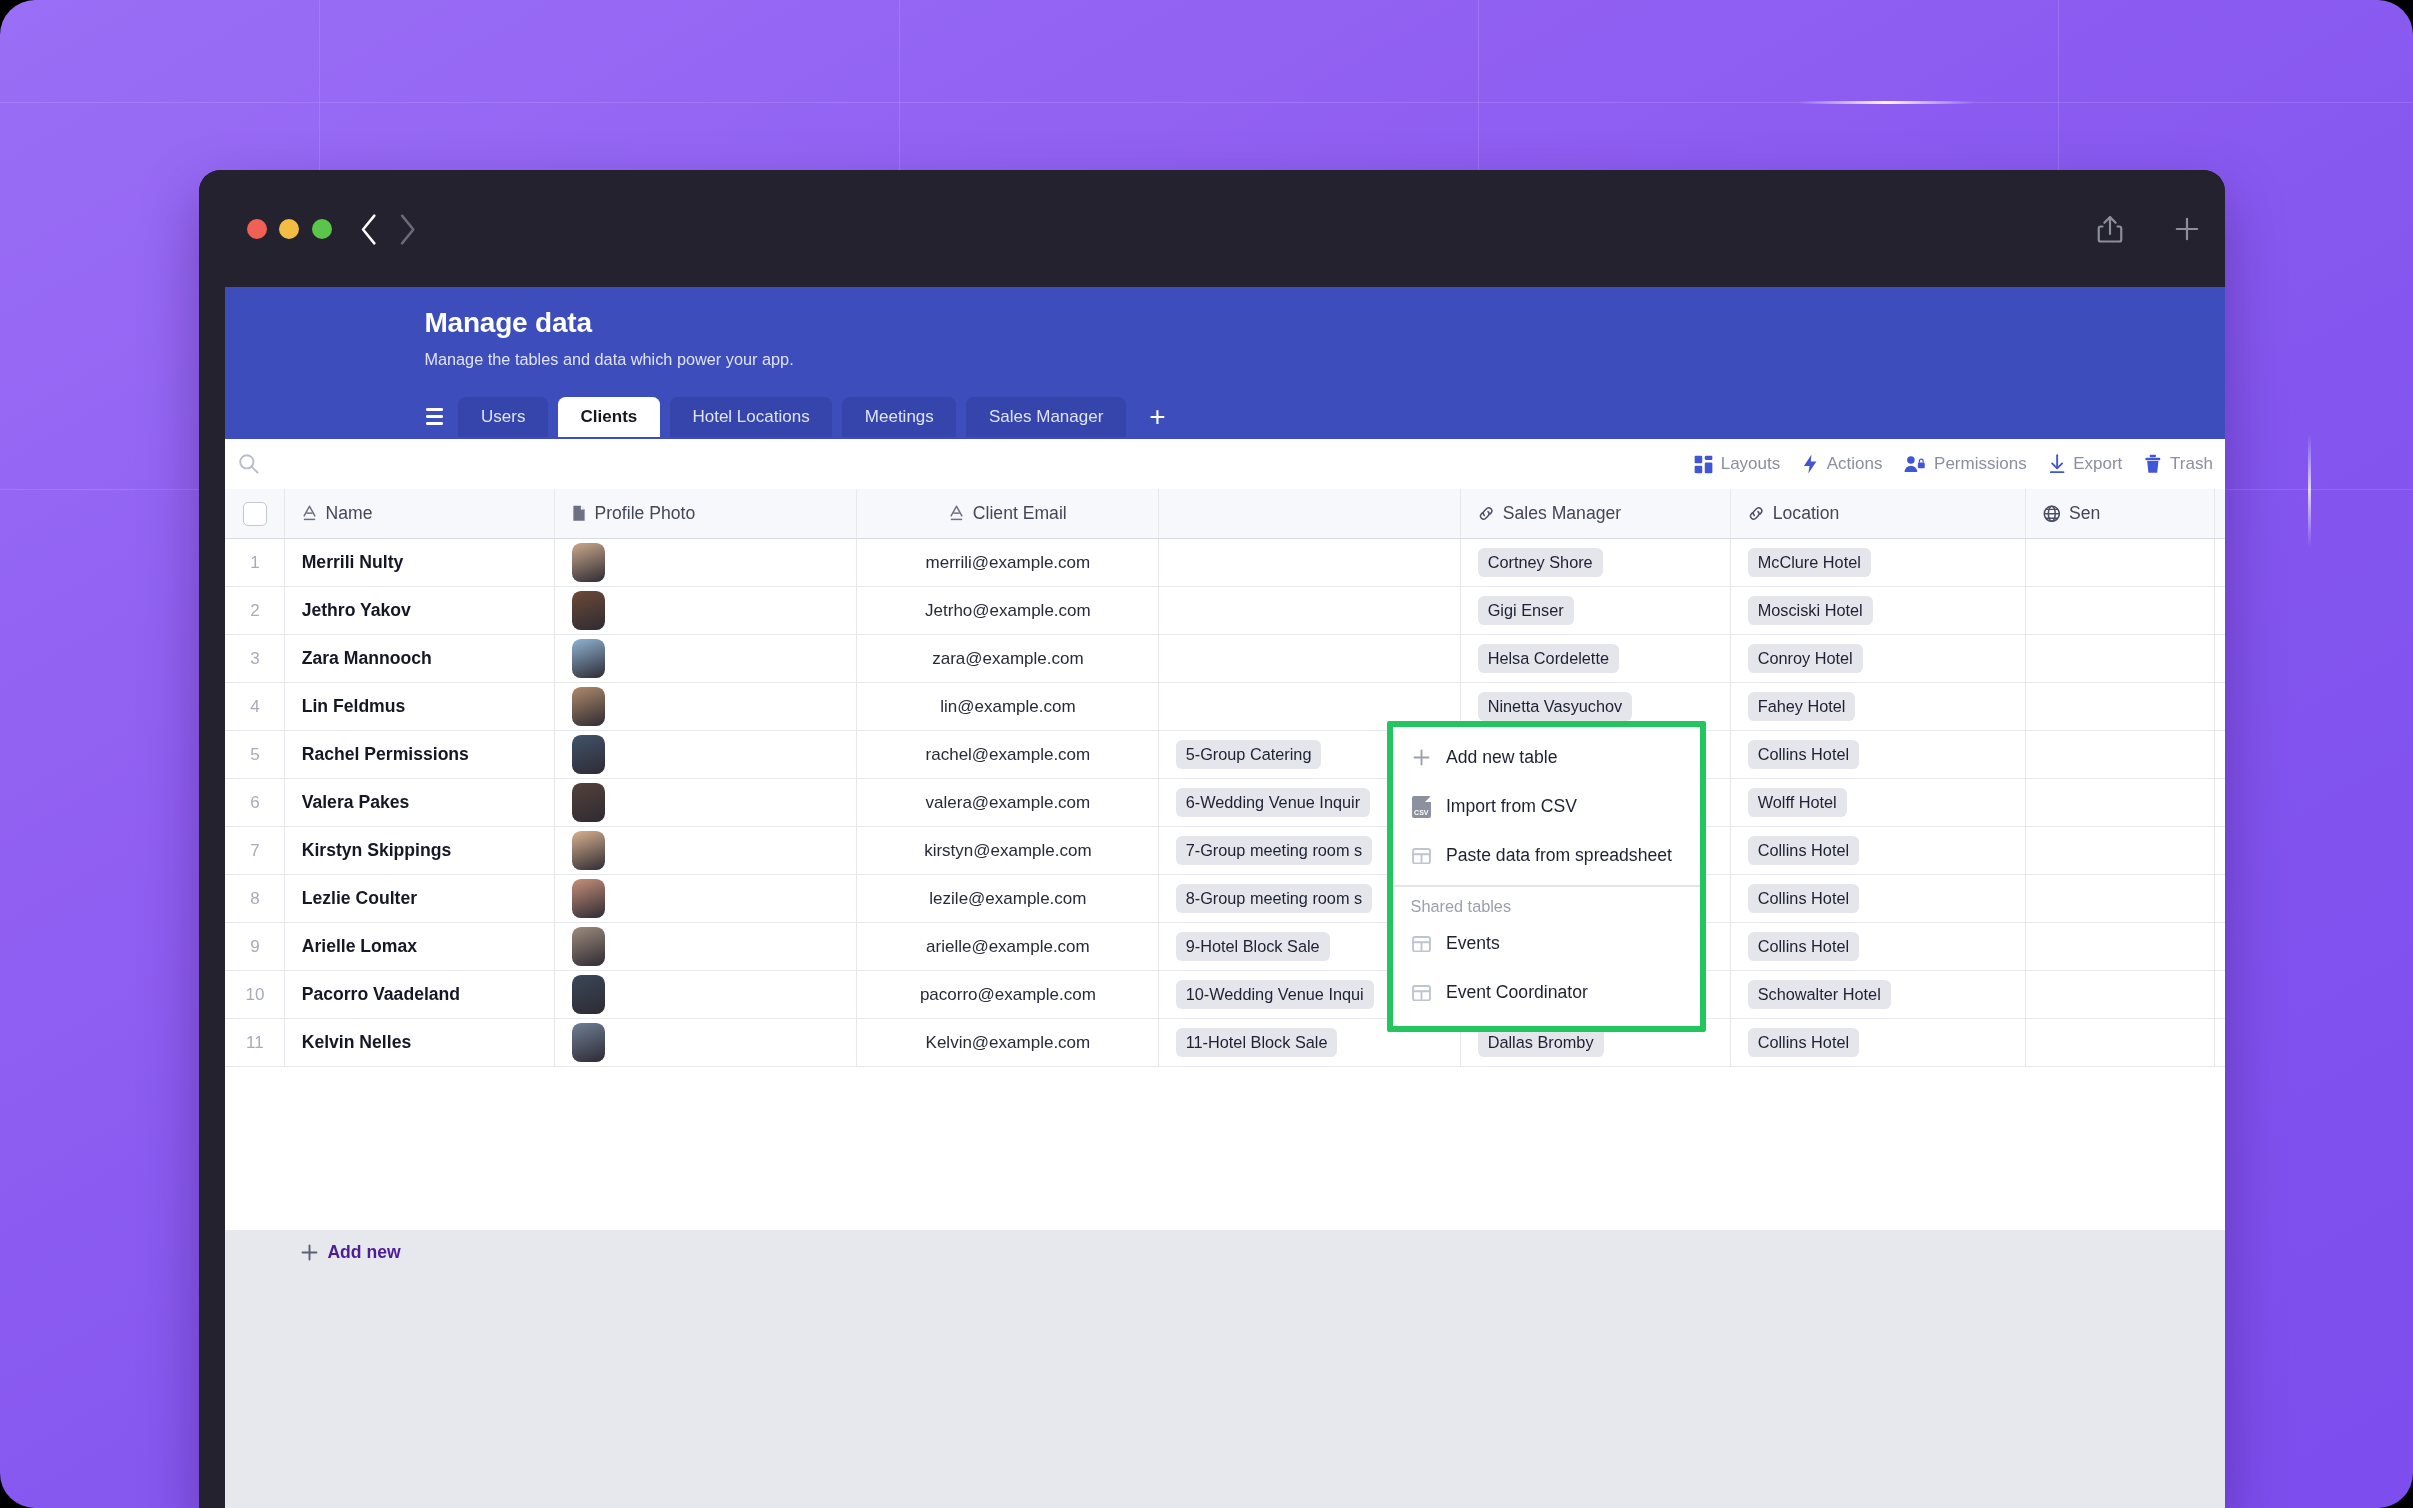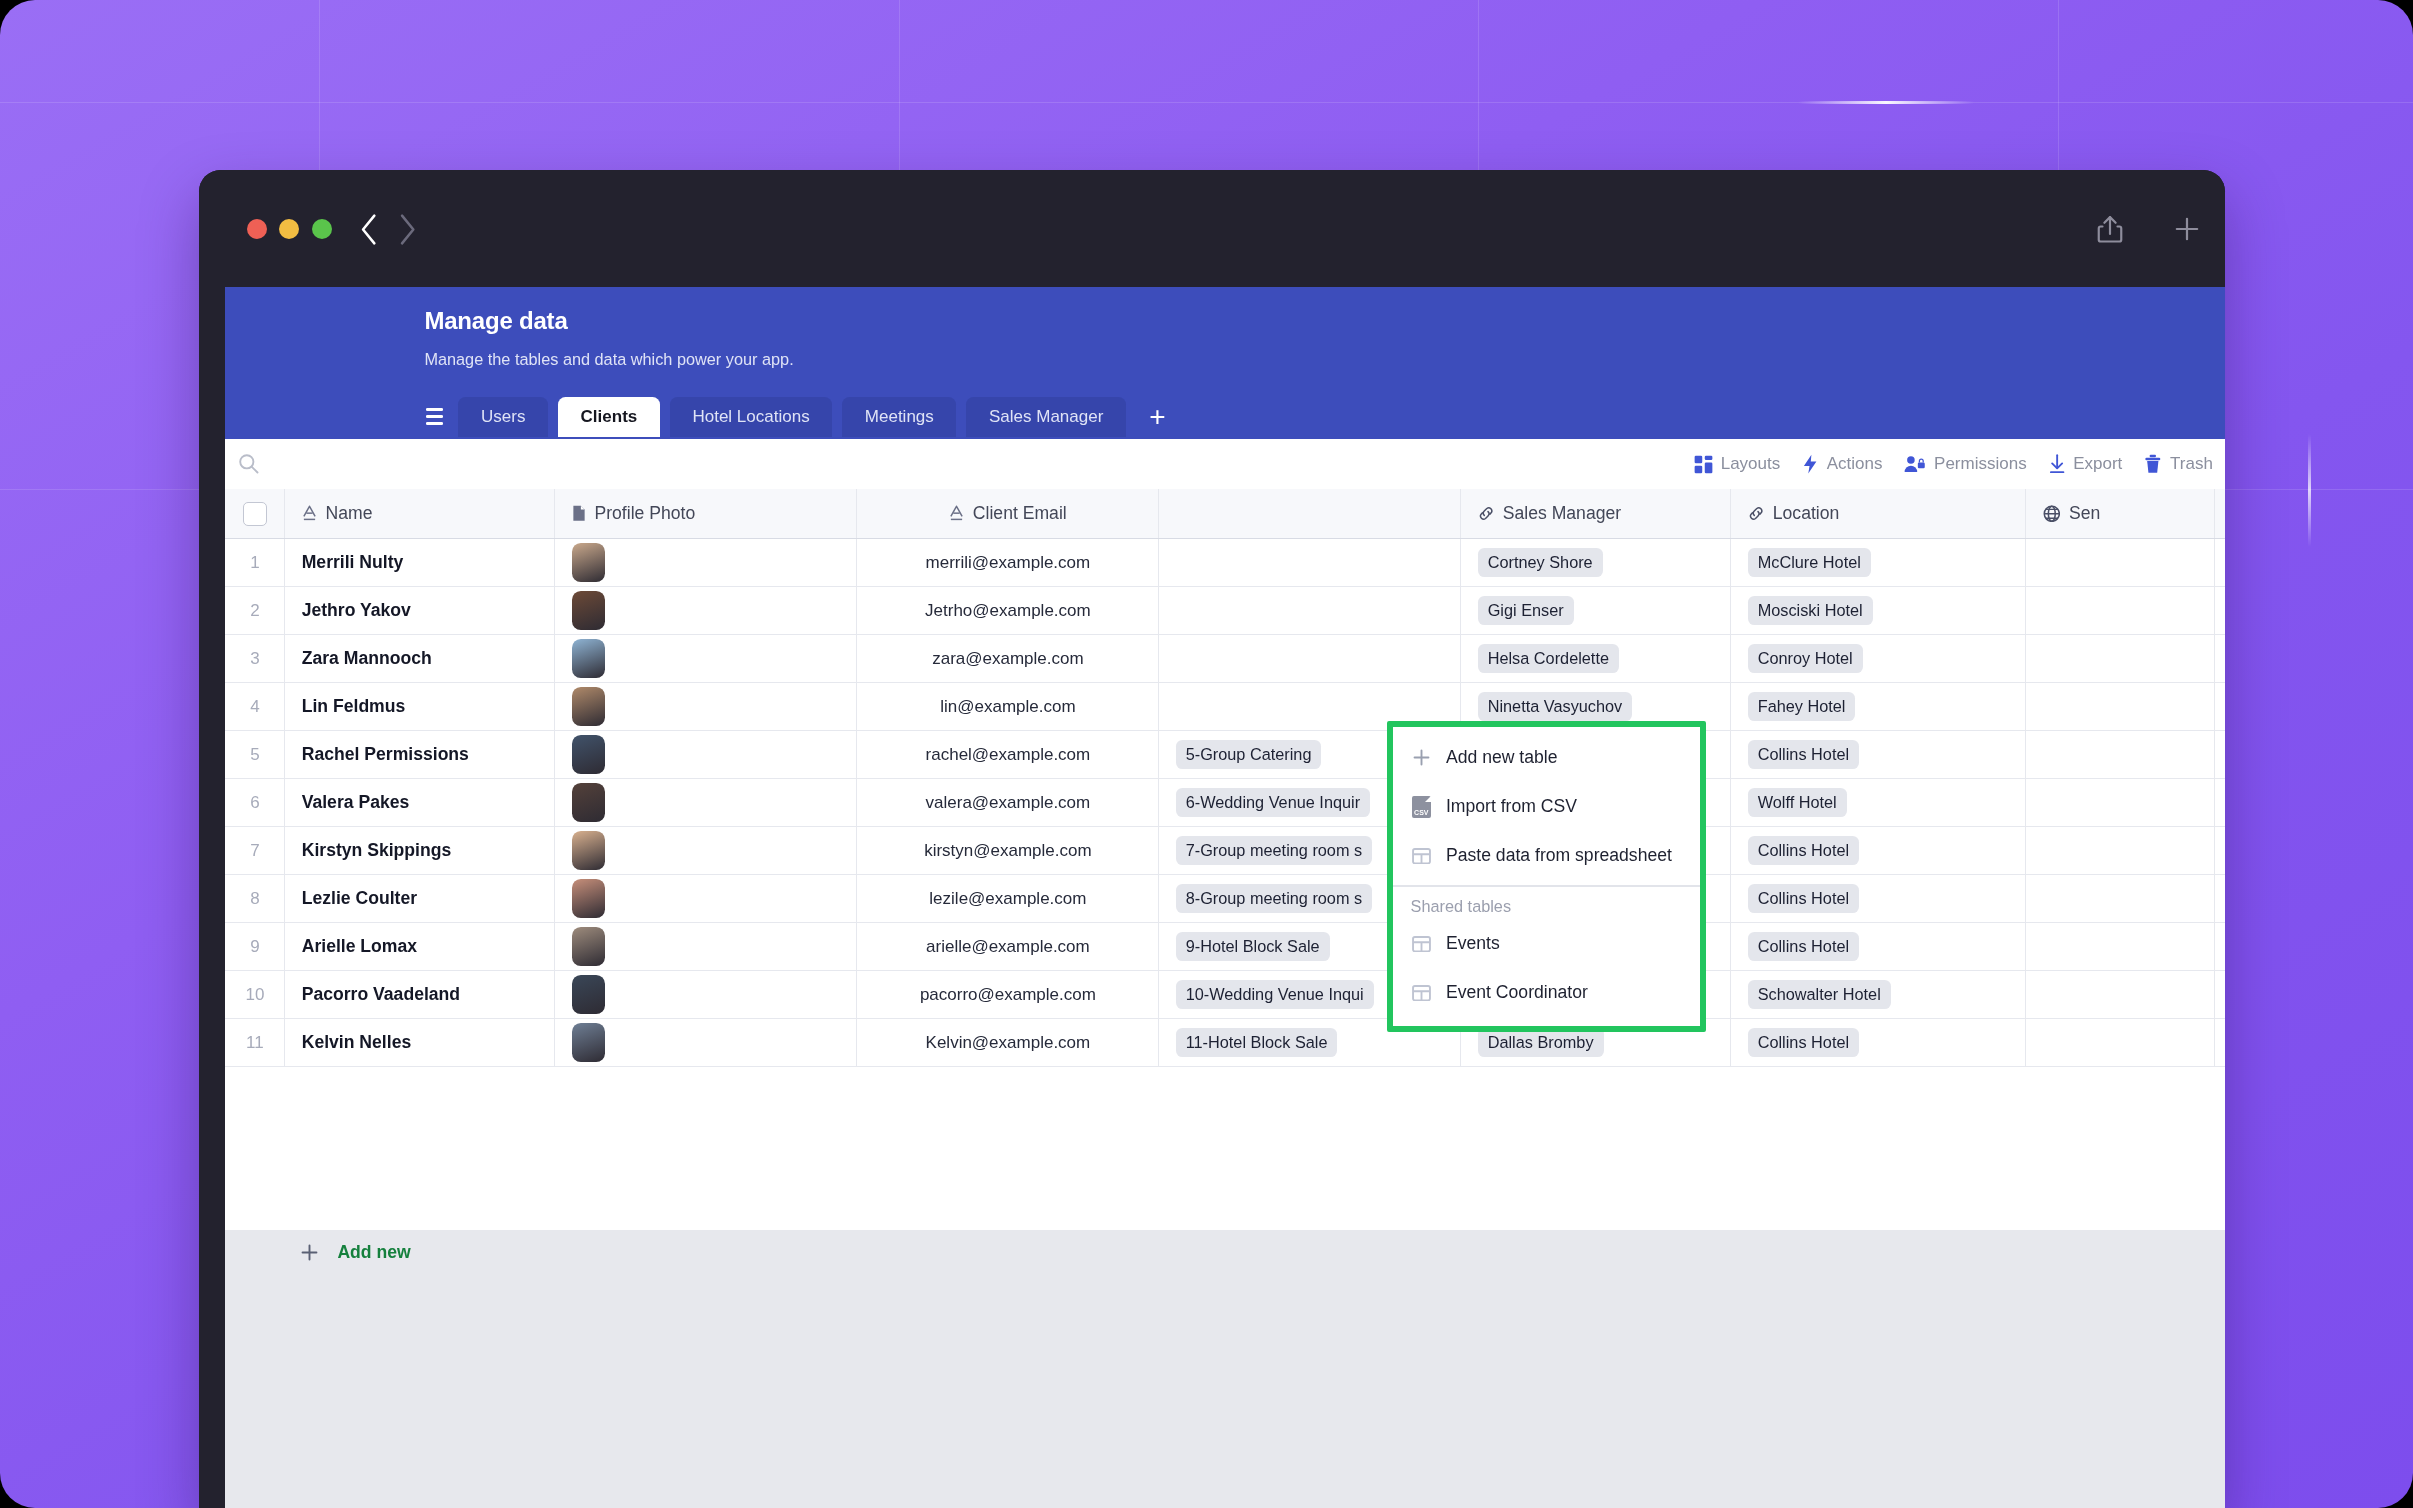--- a/index.html
+++ b/index.html
@@ -114,21 +114,21 @@
   
   #app-header {
     position: absolute;
     left: 26.4px; top: 0;
     width: 2000px; height: 152px;
     background: #3d4dbb;
   }
   #page-title {
     position: absolute; left: 199px; top: 20px;
     color: #ffffff;
-    font-size: 24px; font-weight: 700;
+    font-size: 28px; font-weight: 700;
     letter-spacing: -0.2px;
   }
   #page-subtitle {
     position: absolute; left: 199px; top: 63px;
     color: #dfe3f6;
     font-size: 16.3px;
   }
 
   
   #tabstrip {
@@ -275,23 +275,23 @@
   }
 
   
   #addnew-row {
     position: absolute; left: 26.4px; top: 943px;
     width: 2000px; height: 45px;
     background: #e7e8ed;
     display: flex; align-items: center;
   }
   #addnew-btn {
-    display: flex; align-items: center; gap: 18px;
+    display: flex; align-items: center; gap: 8px;
     margin-left: 75px;
-    color: #15803d; font-size: 17.6px; font-weight: 700;
+    color: #4c1d95; font-size: 17.6px; font-weight: 700;
   }
   #page-bottom {
     position: absolute; left: 26.4px; top: 988px;
     width: 2000px; height: 234px;
     background: #e7e8ed;
   }
 
   
   #add-menu {
     position: absolute;

